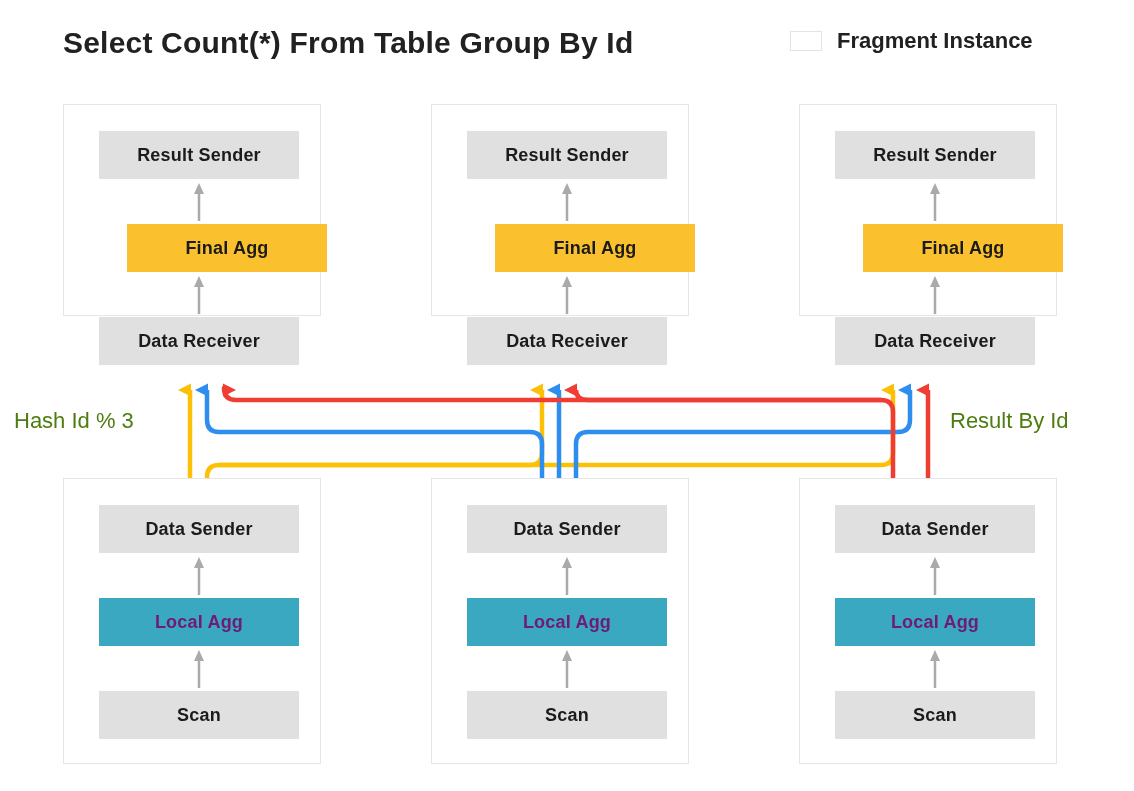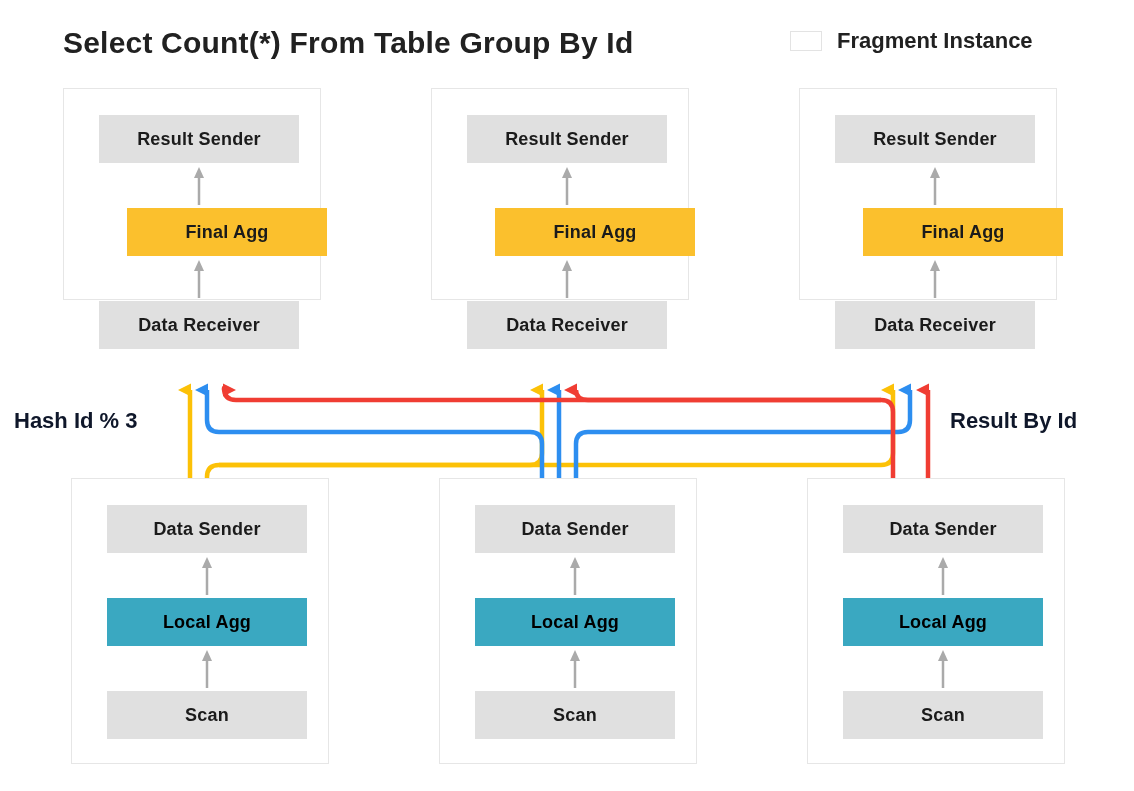--- a/index.html
+++ b/index.html
@@ -17,45 +17,45 @@
   }
 
   .legend{position:absolute;left:790px;top:28px;display:flex;align-items:center;gap:15px;}
   .legend-swatch{width:32px;height:20px;background:#ffffff;border:1.5px solid #e3e3e3;box-sizing:border-box;}
   .legend-label{font-size:22px;font-weight:600;color:#212121;white-space:nowrap;}
 
   .frag{
     position:absolute;width:258px;
     border:1.5px solid #e6e6e6;background:#ffffff;box-sizing:border-box;
   }
-  .frag.top{top:88px;height:212px;}
-  .frag.bottom{top:478px;height:286px;margin-left:8px;}
+  .frag.top{top:104px;height:212px;}
+  .frag.bottom{top:478px;height:286px;}
   .frag.c0{left:63px;}
   .frag.c1{left:431px;}
   .frag.c2{left:799px;}
 
   .op{
     position:absolute;left:35px;width:200px;height:48px;
     display:flex;align-items:center;justify-content:center;
     font-size:18px;font-weight:600;letter-spacing:.2px;
     background:#e0e0e0;color:#1b1b1b;box-sizing:border-box;
   }
   .op.r0{top:26px;}
   .op.r1{top:119px;}
   .op.r2{top:212px;}
   .op.accent-yellow{background:#fbc02d;color:#1b1b1b;margin-left:28px;}
-  .op.accent-teal{background:#3aa8c1;color:#000000;}
+  .op.accent-teal{background:#3aa8c1;color:#701a75;}
 
   .conn{position:absolute;left:129px;width:12px;}
   .conn.c-a{top:78px;height:38px;}
   .conn.c-b{top:171px;height:38px;}
   .conn svg{display:block;overflow:visible;}
 
   .sidelabel{
-    position:absolute;font-size:22px;font-weight:700;color:#0f172a;white-space:nowrap;
+    position:absolute;font-size:22px;font-weight:400;color:#4d7c0f;white-space:nowrap;
   }
   .sidelabel.left{left:14px;top:408px;}
   .sidelabel.right{left:950px;top:408px;}
 
   #wires{position:absolute;left:0;top:0;width:1134px;height:791px;pointer-events:none;}
 </style>
 </head>
 <body>
 
 <div id="stage">

